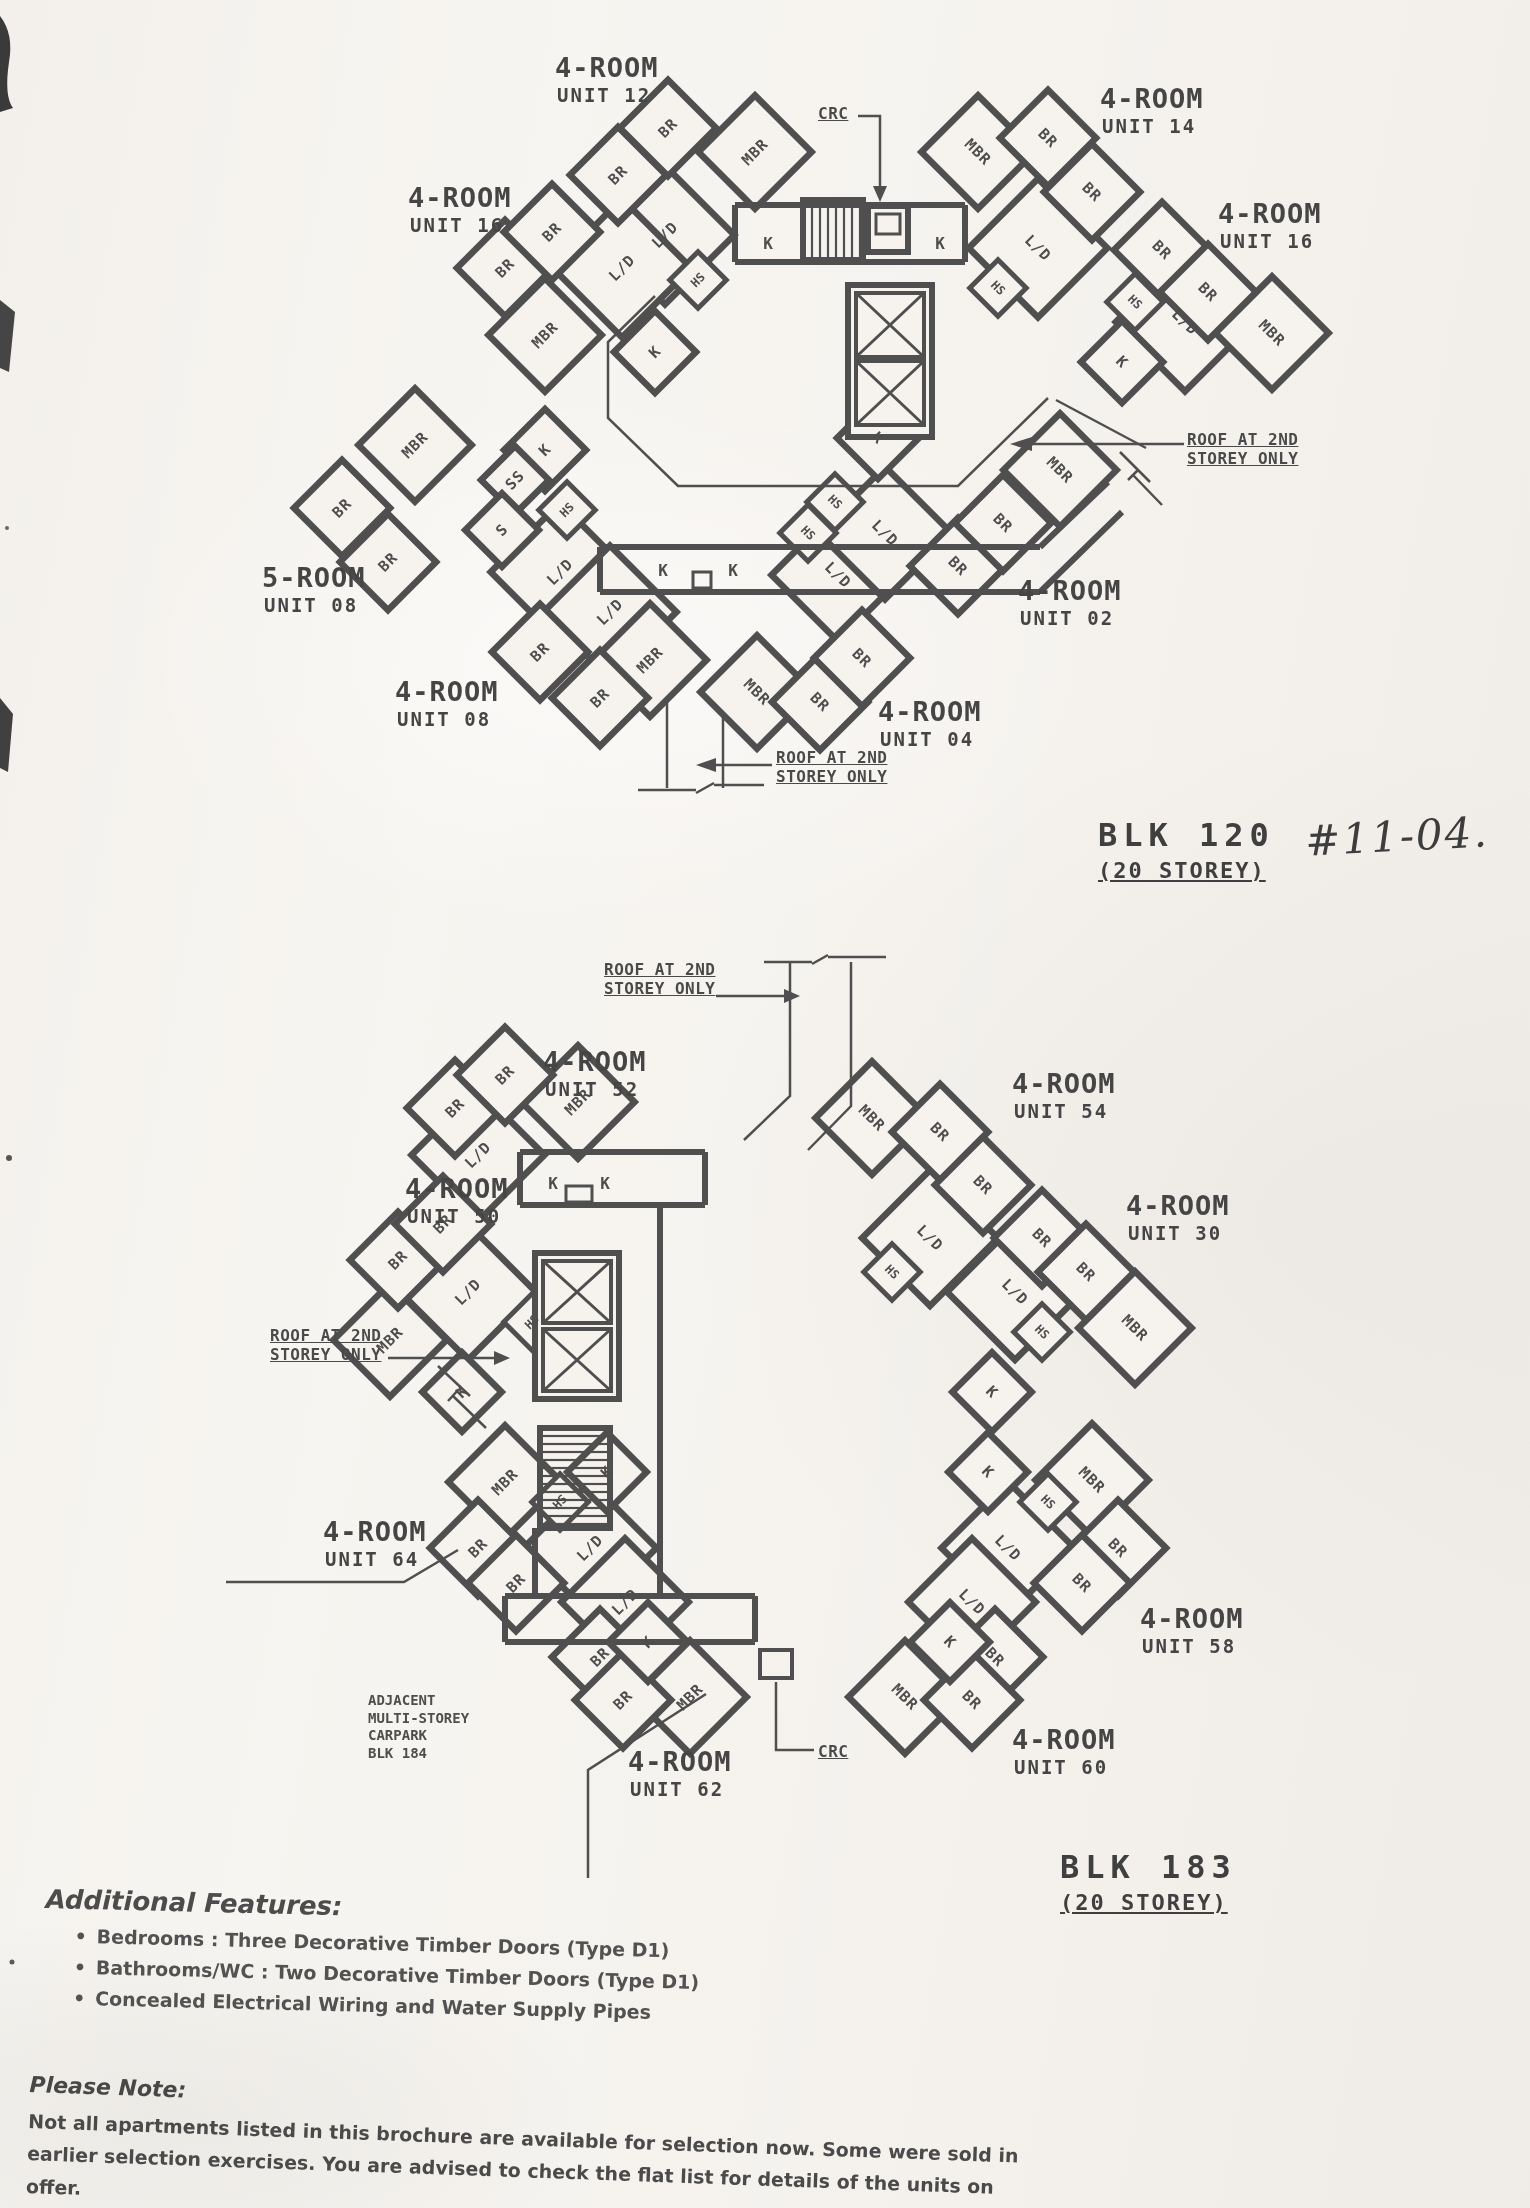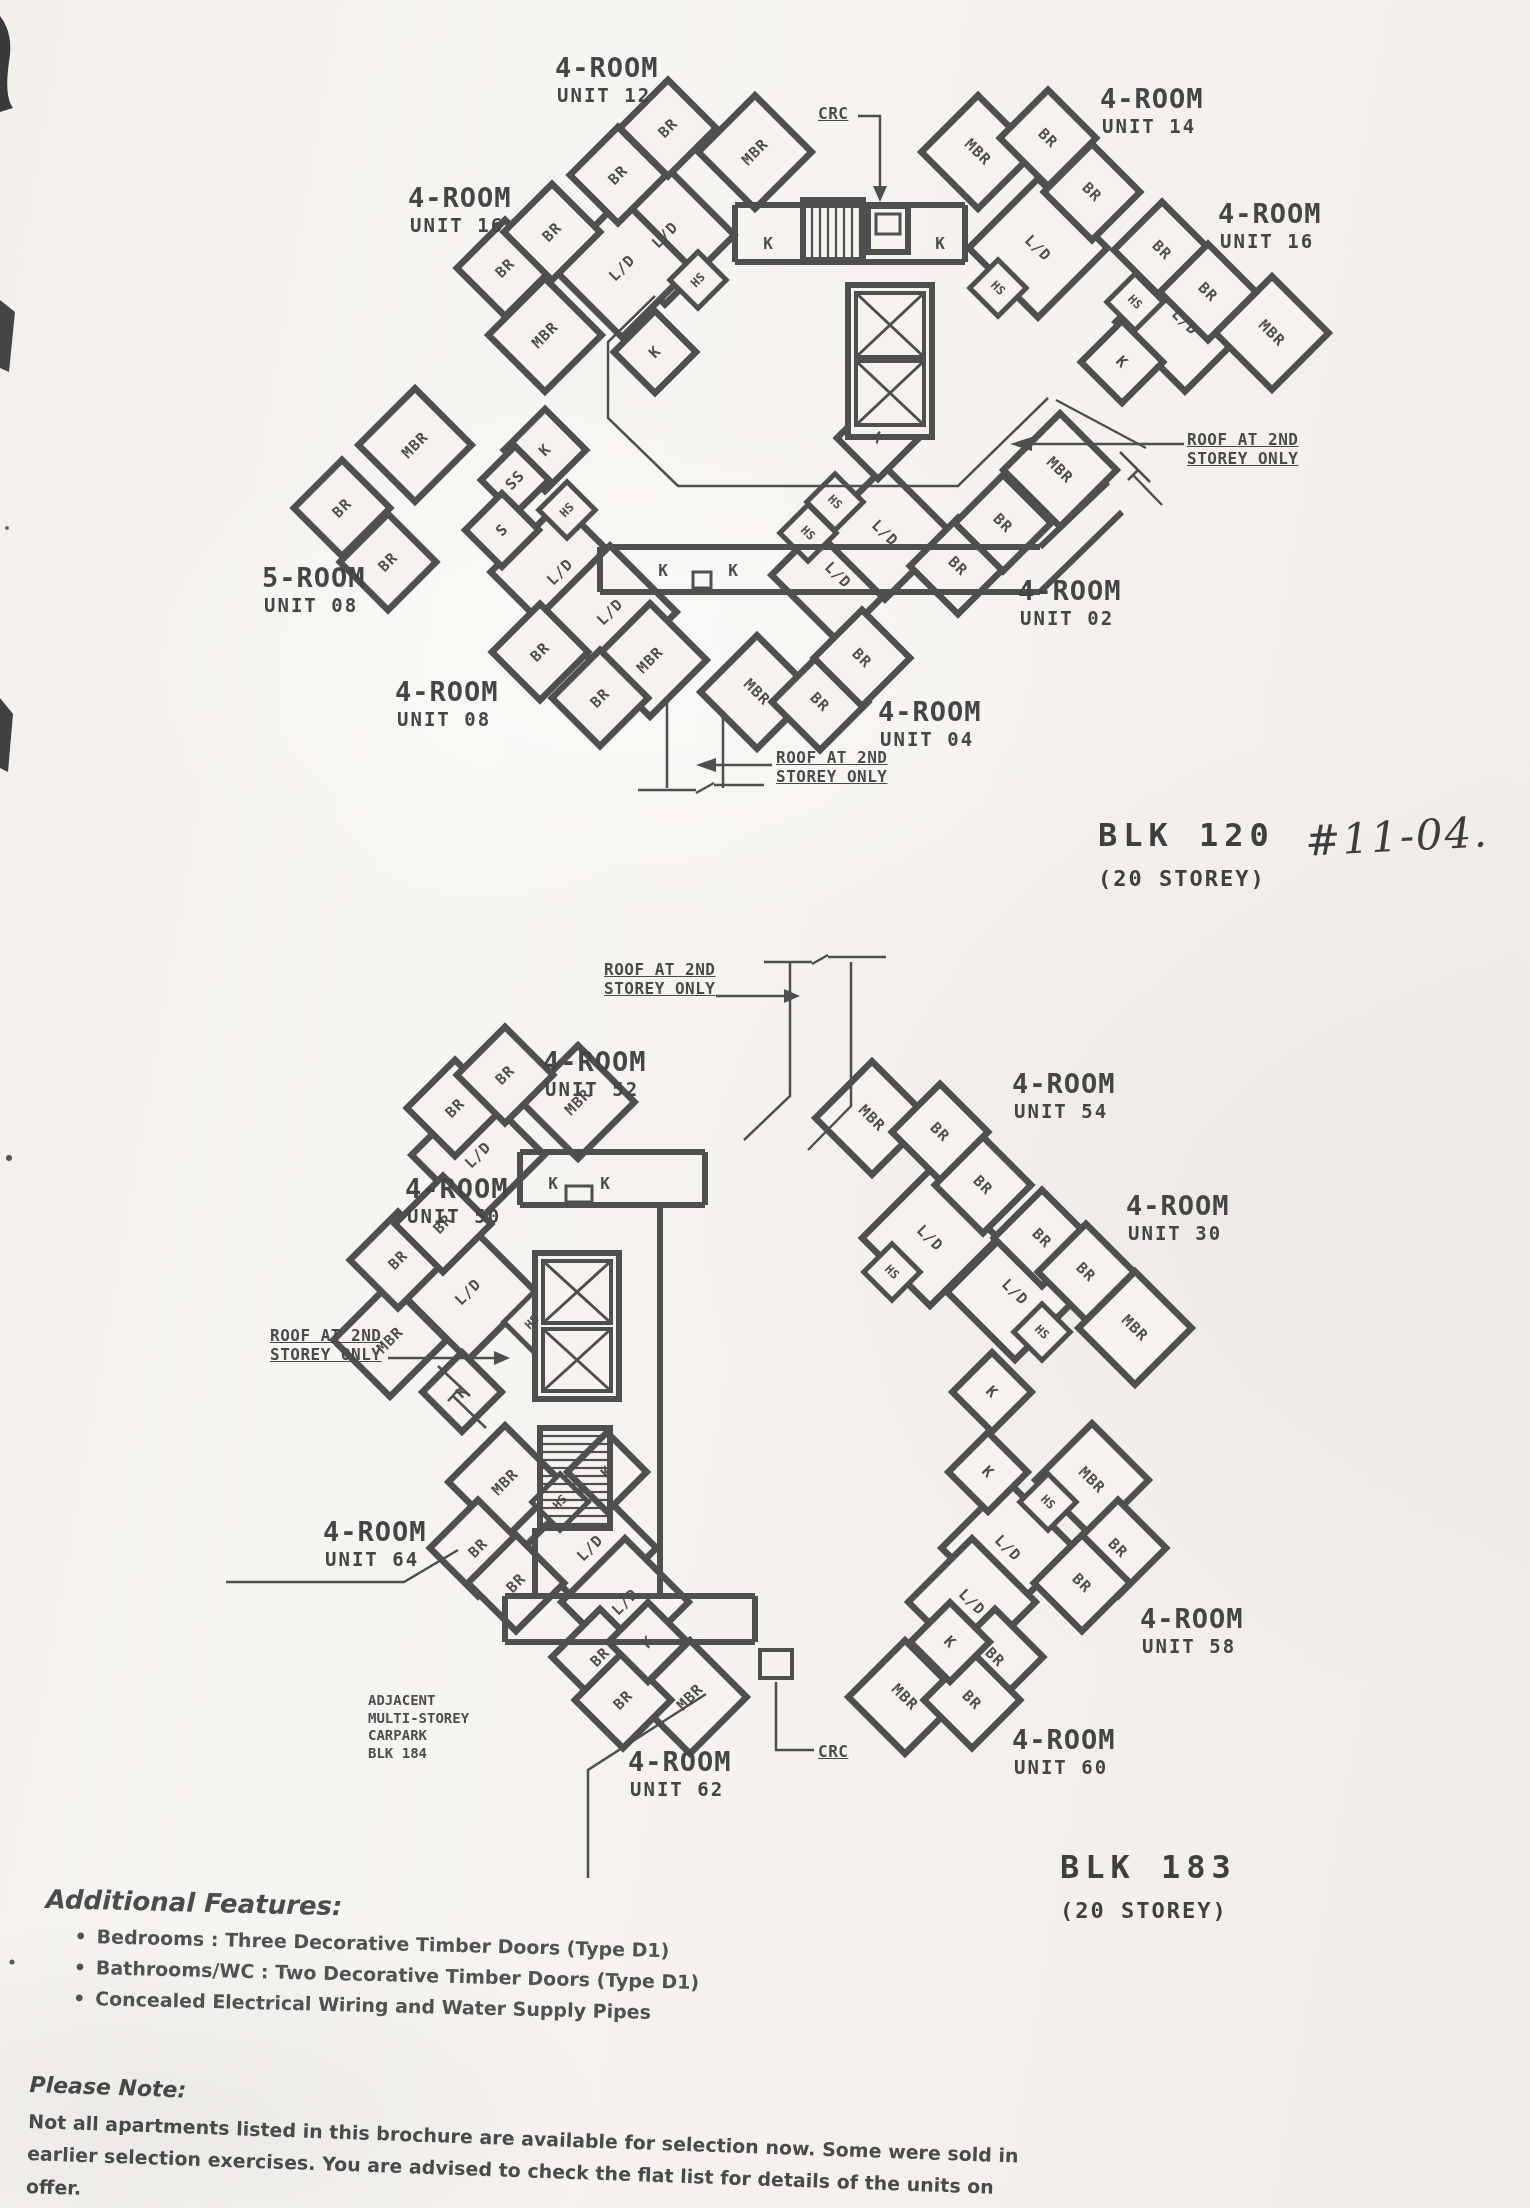--- a/index.html
+++ b/index.html
@@ -17,21 +17,21 @@
   svg text.rk{font-size:16px;}
   .ulabel{position:absolute;white-space:nowrap;color:#454545;line-height:1.05;}
   .ult{font:bold 27px "DejaVu Sans Mono",monospace;letter-spacing:1px;}
   .ulu{font:bold 19px "DejaVu Sans Mono",monospace;letter-spacing:2px;margin-top:1px;margin-left:2px;}
   .ann{position:absolute;font:bold 16px "DejaVu Sans Mono",monospace;line-height:1.2;color:#4a4a4a;white-space:nowrap;letter-spacing:.5px;text-decoration:underline;}
   .ann span{display:block;}
   .annsm{position:absolute;font:bold 14px "DejaVu Sans Mono",monospace;line-height:1.25;color:#4e4e4e;white-space:nowrap;}
   .annsm span{display:block;}
   .blkcap{position:absolute;color:#3f3f3f;white-space:nowrap;}
   .blkname{font:bold 32px "DejaVu Sans Mono",monospace;letter-spacing:6px;}
-  .blkstorey{font:bold 22px "DejaVu Sans Mono",monospace;letter-spacing:2px;margin-top:12px;}
+  .blkstorey{font:bold 22px "DejaVu Sans Mono",monospace;letter-spacing:2px;margin-top:4px;text-decoration:underline;}
   .hand{position:absolute;font:italic 400 42px "DejaVu Serif",serif;color:#3d3d3d;transform:rotate(-3deg);letter-spacing:2px;white-space:nowrap;}
   .features{position:absolute;left:46px;top:1884px;transform:rotate(1.4deg);transform-origin:left top;color:#4c4c4c;}
   .ftitle{font:italic bold 26px "DejaVu Sans",sans-serif;letter-spacing:0;}
   .features ul{list-style:none;margin:10px 0 0 0;padding:0 0 0 52px;}
   .features li{font:bold 19px "DejaVu Sans",sans-serif;color:#525252;margin:0 0 9px 0;position:relative;}
   .features li::before{content:"\2022";position:absolute;left:-22px;top:0;}
   .pnote{position:absolute;left:30px;top:2072px;width:1010px;transform:rotate(2deg);transform-origin:left top;color:#474747;}
   .ptitle{font:italic bold 22px "DejaVu Sans",sans-serif;}
   .pbody{font:bold 19px "DejaVu Sans",sans-serif;line-height:1.7;margin-top:8px;color:#4a4a4a;}
 </style>

